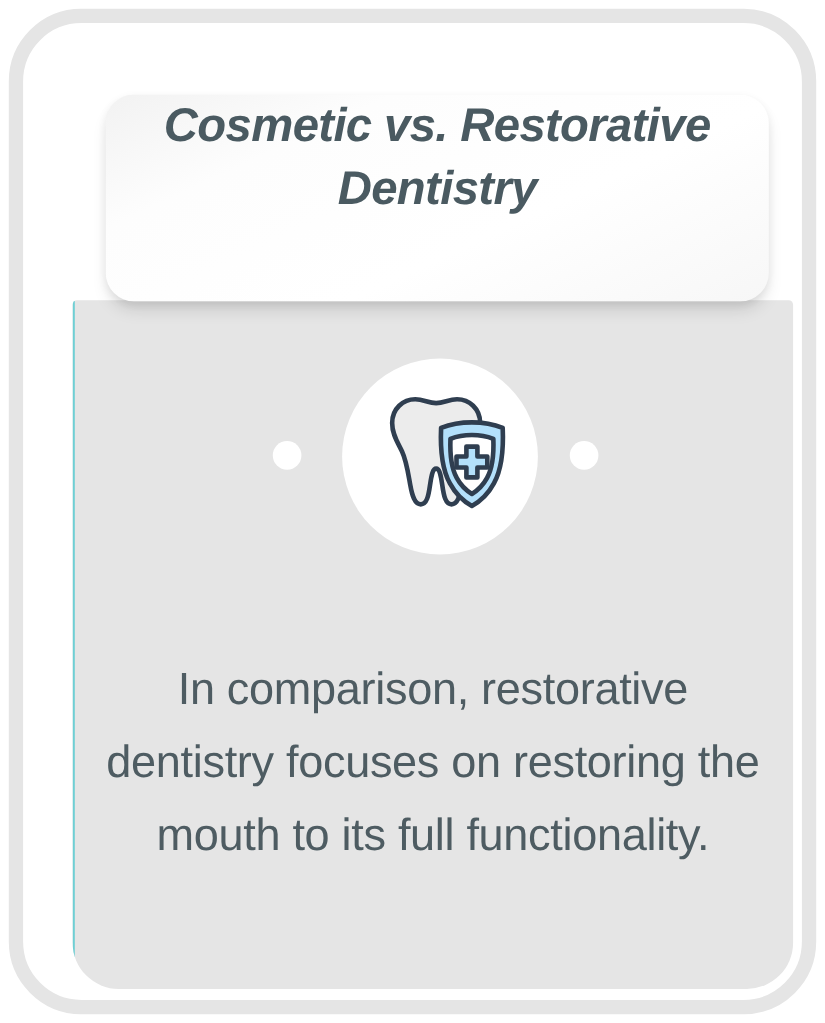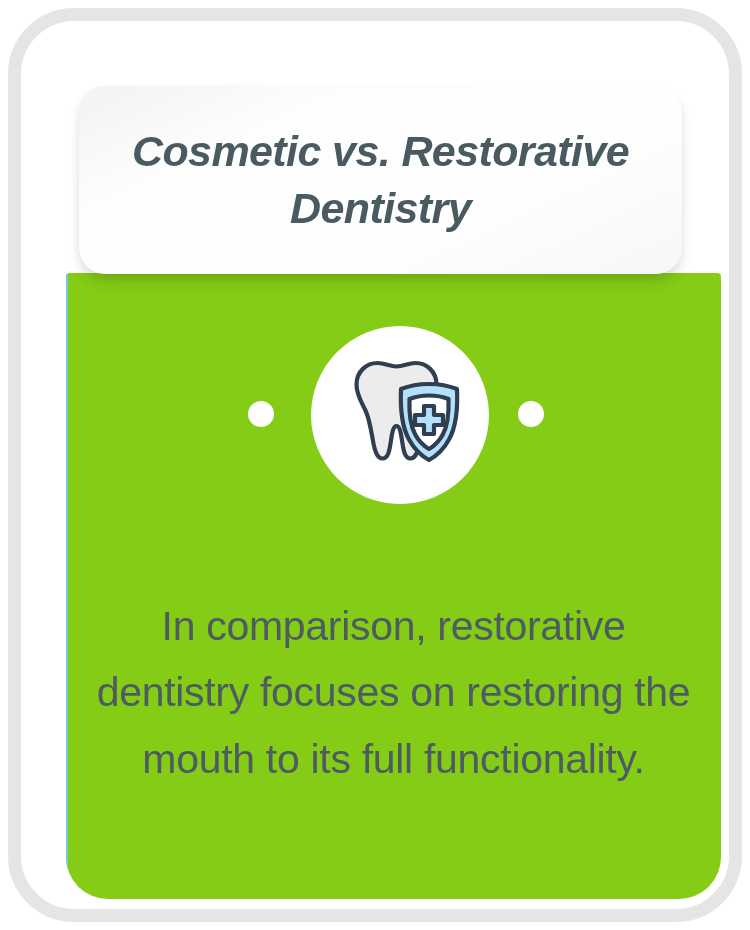--- a/index.html
+++ b/index.html
@@ -28,47 +28,47 @@
     border-radius: 66px;
   }
 
   
   #content-panel {
     position: absolute;
     left: 45px;
     top: 252px;
     width: 655px;
     height: 626px;
-    background: #84cc16;
+    background: #e5e5e5;
     border-radius: 4px 4px 42px 42px;
     overflow: hidden;
   }
   #panel-accent-line {
     position: absolute;
     left: 0px;
     top: 0px;
     width: 2px;
     height: 626px;
     background: #6ecfd4;
   }
 
   
   #title-card {
     position: absolute;
-    left: 58px;
+    left: 75px;
     top: 65px;
     width: 603px;
     height: 188px;
     background: #fbfbfb;
     background-image: linear-gradient(155deg, #f2f2f2 0%, #fdfdfd 26%, #ffffff 62%, #f7f7f7 100%);
     border-radius: 26px;
     box-shadow: 0 10px 16px -4px rgba(0,0,0,0.14),
                 0 3px 8px rgba(0,0,0,0.06);
     display: flex;
-    align-items: center;
+    align-items: flex-start;
     justify-content: center;
   }
   #title-text {
     font-family: "Liberation Sans", sans-serif;
     font-weight: bold;
     font-style: italic;
     font-size: 43px;
     line-height: 1.33;
     letter-spacing: -0.6px;
     color: #4a5a61;

